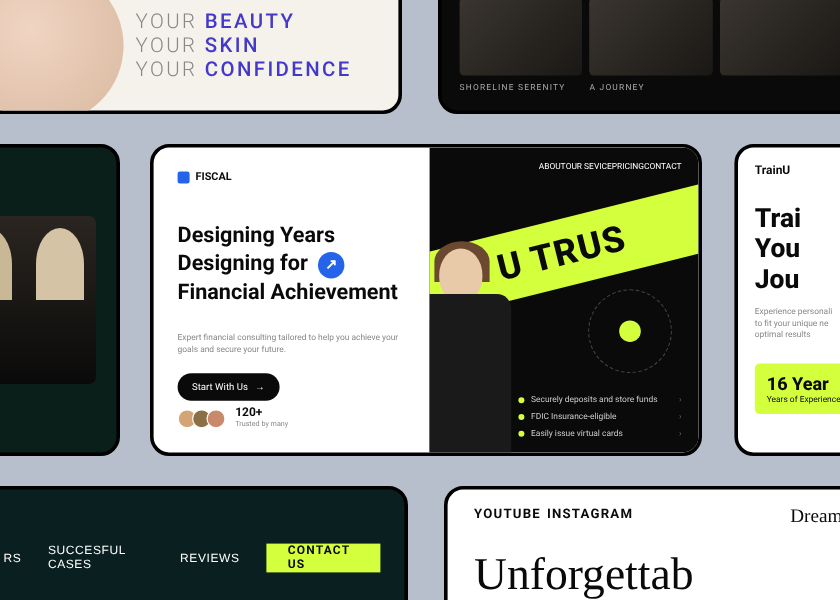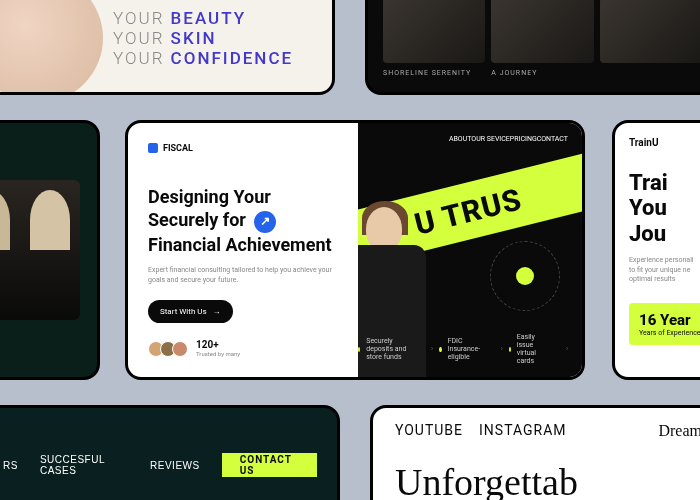--- a/index.html
+++ b/index.html
@@ -17,55 +17,55 @@
 .c3{left:-60px;top:120px;width:160px;height:260px;background:#0a1f1a;display:flex;align-items:center;justify-content:center}
 .c3 .ppl{width:120px;height:140px;background:linear-gradient(180deg,#2a2520,#0a0a0a);border-radius:6px;position:relative}
 .c3 .ppl::before{content:"";position:absolute;left:10px;top:10px;width:40px;height:60px;background:#c9b896;border-radius:50% 50% 0 0}
 .c3 .ppl::after{content:"";position:absolute;right:10px;top:10px;width:40px;height:60px;background:#d4c3a5;border-radius:50% 50% 0 0}
 .c4{left:125px;top:120px;width:460px;height:260px;background:#fff;display:flex}
 .c4 .left{width:230px;padding:20px;display:flex;flex-direction:column}
 .c4 .logo{display:flex;align-items:center;gap:5px;font-size:9px;font-weight:700;color:#0a0a0a}
 .c4 .logo::before{content:"";width:10px;height:10px;background:#2563eb;border-radius:2px}
 .c4 .headline{margin-top:32px;font-size:18px;font-weight:700;line-height:1.3;color:#0a0a0a}
 .c4 .headline .ic{display:inline-flex;width:22px;height:22px;background:#2563eb;border-radius:50%;align-items:center;justify-content:center;color:#fff;font-size:12px;vertical-align:middle;margin-left:4px}
-.c4 .sub{margin-top:10px;font-size:7px;color:#888;line-height:1.4}
+.c4 .sub{margin-top:22px;font-size:7px;color:#888;line-height:1.4}
 .c4 .cta{margin-top:14px;display:inline-flex;align-items:flex-start;gap:6px;background:#0a0a0a;color:#fff;font-size:8px;padding:7px 12px;border-radius:14px;width:fit-content}
 .c4 .stats{margin-top:auto;display:flex;align-items:flex-end;gap:8px}
 .c4 .avatars{display:flex}
 .c4 .av{width:16px;height:16px;border-radius:50%;border:1.5px solid #fff;margin-left:-4px}
 .c4 .av:nth-child(1){background:#d4a574;margin-left:0}
 .c4 .av:nth-child(2){background:#8b6f47}
 .c4 .av:nth-child(3){background:#c9896b}
 .c4 .cnt{font-size:10px;font-weight:700;color:#0a0a0a}
 .c4 .cntsub{font-size:6px;color:#888}
 .c4 .right{flex:1;background:#0a0a0a;position:relative;overflow:hidden}
 .c4 .nav{position:absolute;top:12px;right:14px;display:flex;font-size:7px;color:#fff;z-index:3}
 .c4 .banner{position:absolute;top:60px;left:-30px;width:280px;height:56px;background:#d4ff3d;transform:rotate(-14deg);display:flex;align-items:center;justify-content:center;font-size:30px;font-weight:800;color:#0a0a0a;letter-spacing:1px;z-index:1}
 .c4 .person{position:absolute;left:-24px;bottom:0;width:110px;height:180px;z-index:2}
 .c4 .person .head{position:absolute;top:10px;left:32px;width:36px;height:44px;background:#e8c9a8;border-radius:50% 50% 45% 45%}
 .c4 .person .hair{position:absolute;top:4px;left:28px;width:46px;height:34px;background:#6b4830;border-radius:50% 50% 0 0}
 .c4 .person .body{position:absolute;top:48px;left:12px;width:80px;height:135px;background:#1a1a1a;border-radius:12px 12px 0 0}
 .c4 .circle{position:absolute;right:22px;bottom:66px;width:70px;height:70px;border:1px dashed #444;border-radius:50%;z-index:1}
 .c4 .circle::after{content:"";position:absolute;top:50%;left:50%;width:18px;height:18px;background:#d4ff3d;border-radius:50%;transform:translate(-50%,-50%)}
-.c4 .features{position:absolute;bottom:12px;right:14px;display:flex;flex-direction:row;gap:6px;z-index:2}
+.c4 .features{position:absolute;bottom:12px;right:14px;display:flex;flex-direction:column;gap:6px;z-index:2}
 .c4 .feat{display:flex;align-items:center;gap:6px;font-size:7px;color:#ccc}
 .c4 .feat::before{content:"";width:5px;height:5px;background:#d4ff3d;border-radius:50%}
 .c4 .feat::after{content:"›";margin-left:auto;padding-left:12px;color:#666}
 .c5{left:612px;top:120px;width:140px;height:260px;background:#fff;padding:14px}
 .c5 .logo{font-size:10px;font-weight:700;color:#0a0a0a}
 .c5 .hd{margin-top:22px;font-size:22px;font-weight:800;line-height:1.15;color:#0a0a0a}
 .c5 .sb{margin-top:10px;font-size:7px;color:#888;line-height:1.4}
 .c5 .badge{margin-top:18px;background:#d4ff3d;padding:8px 10px;border-radius:4px}
 .c5 .bn{font-size:15px;font-weight:800;color:#0a0a0a}
 .c5 .bt{font-size:7px;color:#0a0a0a}
 .c6{left:-20px;top:405px;width:360px;height:120px;background:#0a1f1f;display:flex;align-items:center;gap:22px;padding:0 20px;justify-content:flex-end}
 .c6 .nv{font-size:10px;color:#fff;font-family:Liberation Sans, sans-serif;letter-spacing:0.5px}
 .c6 .btn{background:#d4ff3d;color:#0a0a0a;font-size:10px;font-weight:700;padding:1px 18px;letter-spacing:1px}
 .c7{left:370px;top:405px;width:355px;height:120px;background:#fff;padding:14px 22px}
-.c7 .social{display:flex;gap:16px;font-size:14px;font-weight:400;letter-spacing:1px;color:#0a0a0a}
+.c7 .social{display:flex;gap:5px;font-size:11px;font-weight:700;letter-spacing:1px;color:#0a0a0a}
 .c7 .script{position:absolute;right:20px;top:14px;font-family:'Brush Script MT',cursive;font-size:16px;color:#0a0a0a}
 .c7 .big{margin-top:22px;font-size:38px;font-weight:500;color:#0a0a0a;font-family:Georgia,serif}
 </style>
 </head>
 <body>
 
 <div class="card c1">
   <div class="face"></div>
   <div class="line"><span>YOUR </span><span class="accent">BEAUTY</span></div>
   <div class="line"><span>YOUR </span><span class="accent">SKIN</span></div>
@@ -88,22 +88,22 @@
 <div class="card c3">
   <div class="ppl"></div>
 </div>
 
 <div class="card c4">
   <div class="left">
     <div class="logo">
         <span>FISCAL</span>
       </div>
     <div class="headline">
-      <span>Designing Your</span><br>
-      <span>Securely for</span> <span class="ic">↗</span><br>
+      <span>Designing Years</span><br>
+      <span>Designing for</span> <span class="ic">↗</span><br>
       <span>Financial Achievement</span>
     </div>
     <div class="sub">Expert financial consulting tailored to help you achieve your goals and secure your future.</div>
     <div class="cta">
         <span>Start With Us</span>
         <span>→</span>
       </div>
     <div class="stats">
       <div class="avatars">
         <div class="av"></div>

